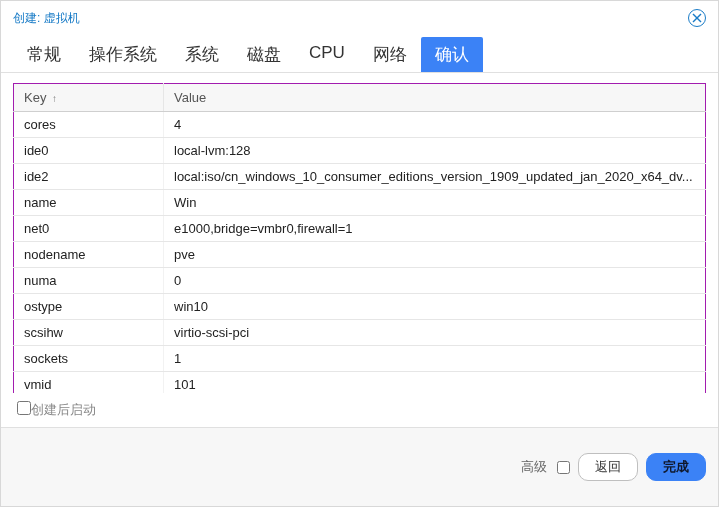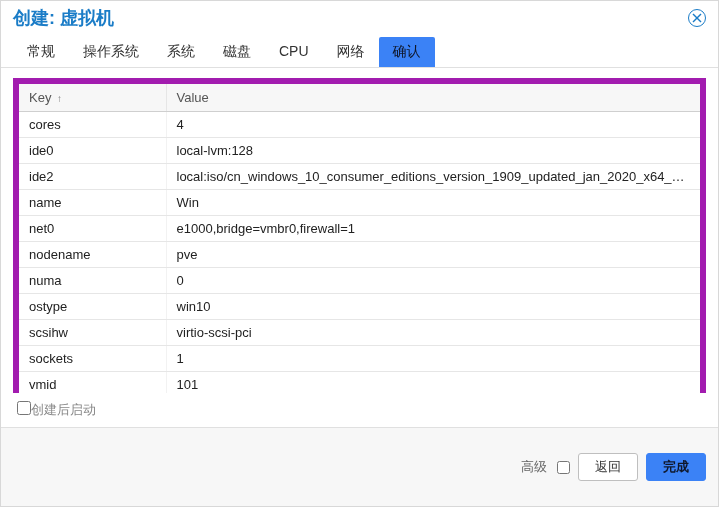--- a/index.html
+++ b/index.html
@@ -21,56 +21,55 @@
     }
     .titlebar {
       display: flex;
       align-items: center;
       justify-content: space-between;
       padding: 6px 12px 4px 12px;
       height: 32px;
     }
     .titlebar-title {
       color: #1a7cc7;
-      font-size: 18px;
-      font-weight: bold;
+      font-size: 12px;
     }
     .close-btn {
       width: 18px; height: 18px;
       border: 1.5px solid #1a7cc7;
       border-radius: 50%;
       display: flex; align-items: center; justify-content: center;
       cursor: pointer;
     }
     .close-btn svg { display: block; }
     .tabs {
       display: flex;
       padding: 4px 12px 0 12px;
       gap: 0;
       border-bottom: 1px solid #e0e0e0;
     }
     .tab {
       padding: 6px 14px;
       cursor: pointer;
       color: #333;
-      font-size: 14px;
+      font-size: 17px;
     }
     .tab.active {
       background: #3b82f6;
-      color: #0f172a;
+      color: #ffffff;
       border-radius: 2px 2px 0 0;
     }
     .content {
       flex: 1;
       padding: 10px 12px 6px 12px;
       overflow: hidden;
     }
     .table {
       width: 100%;
-      border: 6px solid #a21caf;
+      border: 1px solid #a21caf;
       border-collapse: collapse;
       padding-left: 48px;
     }
     .table th {
       text-align: left;
       background: #f7f7f7;
       font-weight: normal;
       color: #555;
       padding: 6px 10px;
       border-bottom: 1px solid #cfcfcf;
@@ -107,21 +106,21 @@
       padding: 25px 12px;
       border-top: 1px solid #e0e0e0;
       background: #f7f7f7;
     }
     .adv-label { color: #666; margin-right: 2px; }
     .btn {
       padding: 4px 16px;
       border: 1px solid #bfbfbf;
       background: #fff;
       color: #333;
-      border-radius: 3px;
+      border-radius: 10px;
       cursor: pointer;
       font-size: 13px;
     }
     .btn.primary {
       background: #3b82f6;
       border-color: #3b82f6;
       color: #0f172a;
       font-weight: bold;
     }
   </style>

